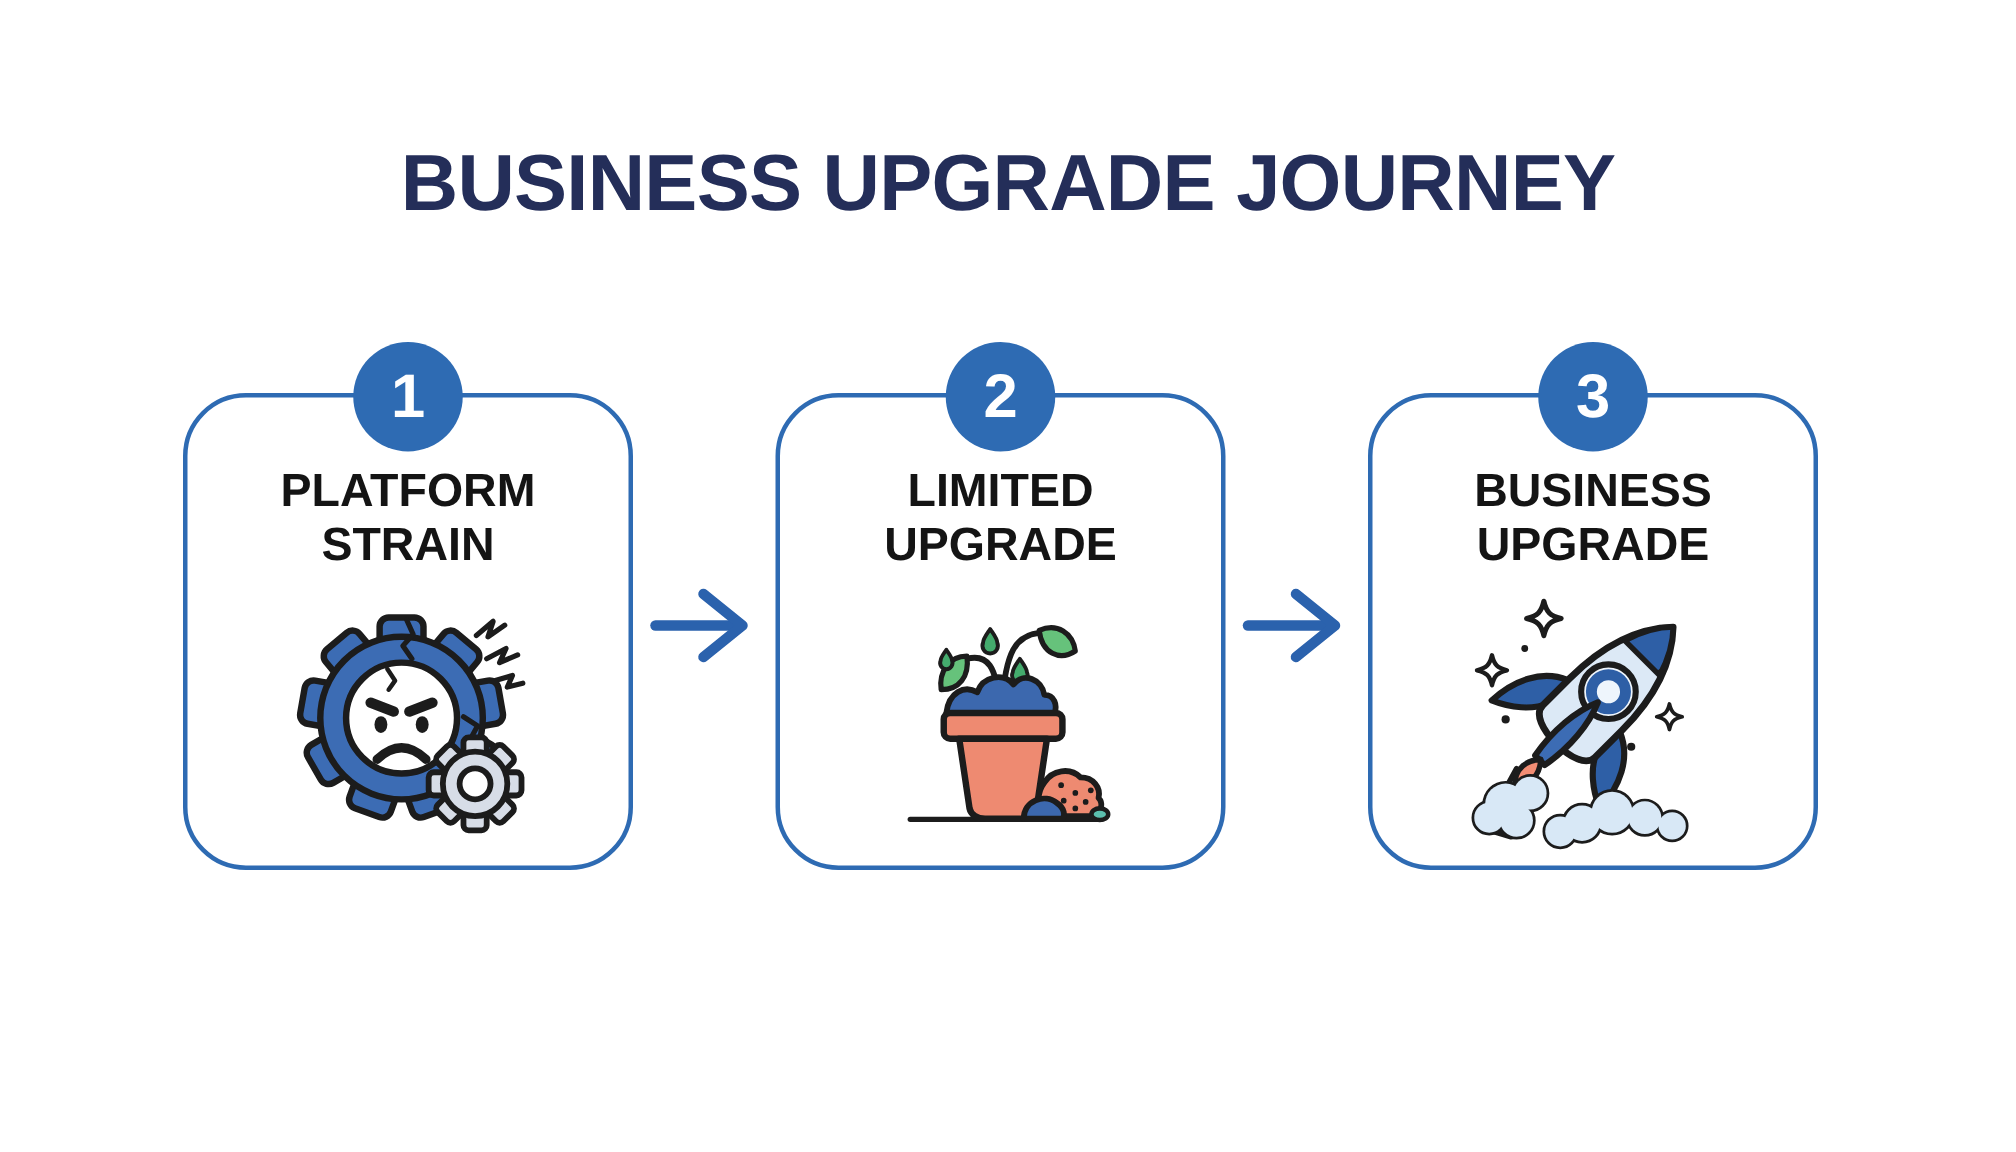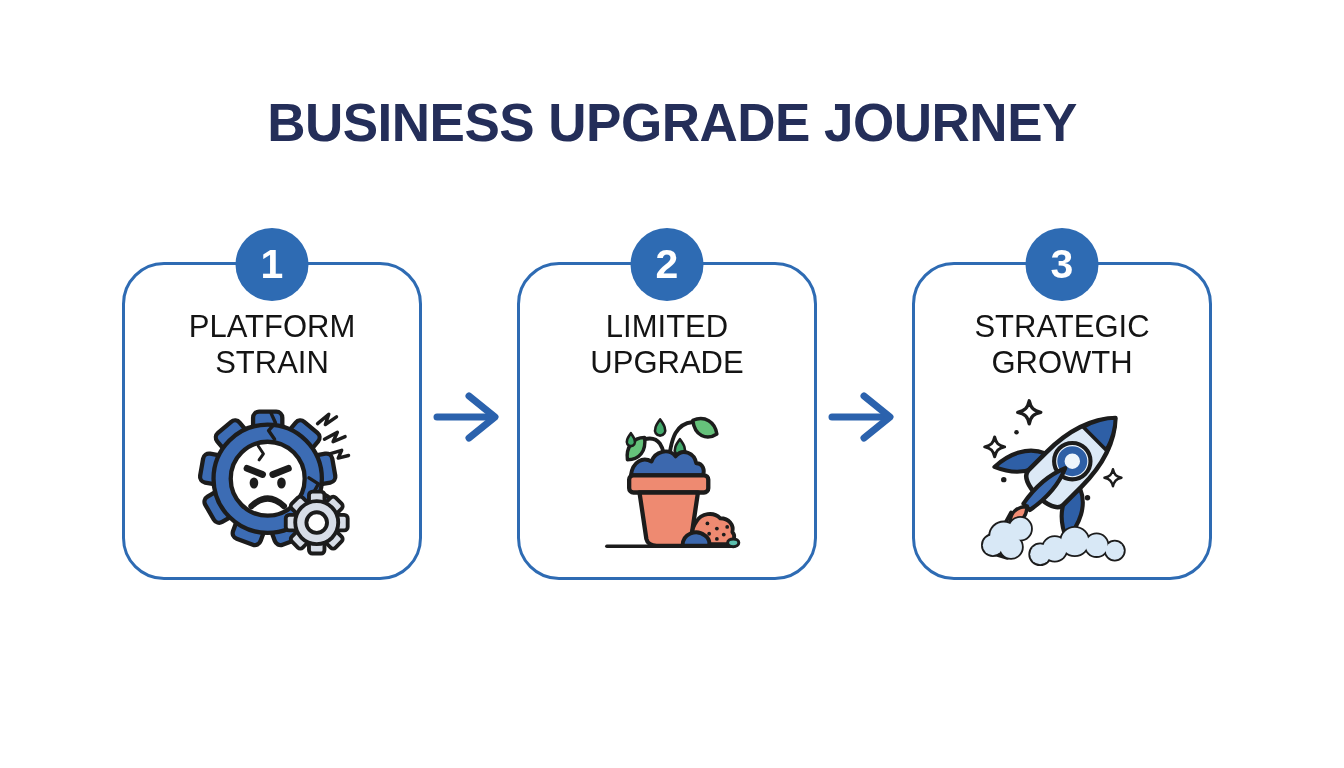--- a/index.html
+++ b/index.html
@@ -58,21 +58,21 @@
     font-weight: 700;
     line-height: 1;
   }
 
   .label {
     margin-top: 44px;
     padding: 0 28px;
     text-align: center;
     font-size: 31px;
     line-height: 36px;
-    font-weight: 400;
+    font-weight: 700;
     color: #141414;
   }
 
   .icon-box {
     position: absolute;
     left: 50%;
     transform: translateX(-50%);
     bottom: 14px;
     width: 172px;
     height: 172px;
@@ -210,21 +210,21 @@
     <svg viewBox="0 0 72 56">
       <path d="M4,28 H58" fill="none" stroke="#2b62ad" stroke-width="7" stroke-linecap="round"></path>
       <path d="M36,7 L62,28 L36,49" fill="none" stroke="#2b62ad" stroke-width="7" stroke-linecap="round" stroke-linejoin="round"></path>
     </svg>
   </div>
 
   <section class="card card-3">
     <div class="badge">
       <span>3</span>
     </div>
-    <h2 class="label">STRATEGIC GROWTH</h2>
+    <h2 class="label">BUSINESS UPGRADE</h2>
     <div class="icon-box rocket">
       <svg viewBox="0 0 200 200">
 
         <path d="M20,184 L44,140 L62,154 L40,190 Z" fill="#eaf2fa" stroke="#1c1c1c" stroke-width="4" stroke-linejoin="round"></path>
 
         <g transform="rotate(45 100 95)" stroke-linejoin="round">
           <path d="M73,94 C54,102 45,122 44,144 C58,138 70,128 75,116 Z" fill="#2e5fa6" stroke="#1c1c1c" stroke-width="4.5"></path>
           <path d="M127,94 C146,102 155,122 156,144 C142,138 130,128 125,116 Z" fill="#2e5fa6" stroke="#1c1c1c" stroke-width="4.5"></path>
           <path d="M100,12 C119,32 127,60 127,92 L127,120 C127,129 114,133 100,133 C86,133 73,129 73,120 L73,92 C73,60 81,32 100,12 Z" fill="#dce9f6" stroke="#1c1c1c" stroke-width="5"></path>
           <path d="M100,12 C108,20 114,31 118,44 L82,44 C86,31 92,20 100,12 Z" fill="#2e5fa6" stroke="#1c1c1c" stroke-width="4"></path>

